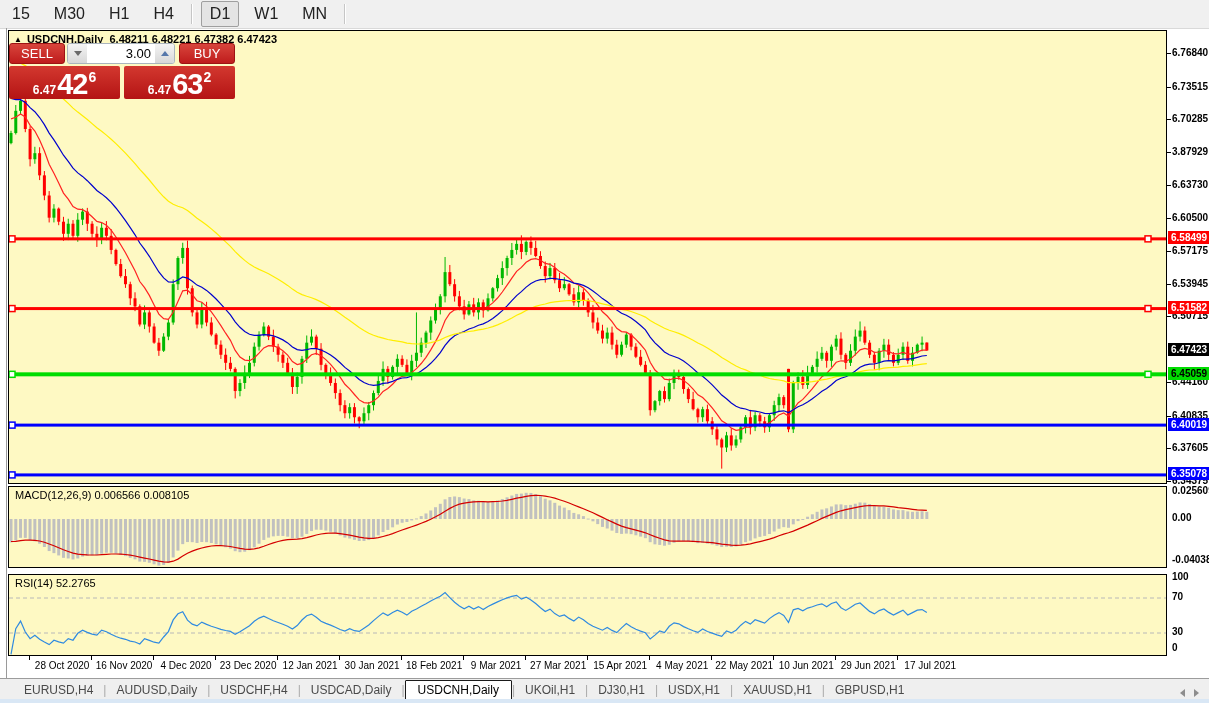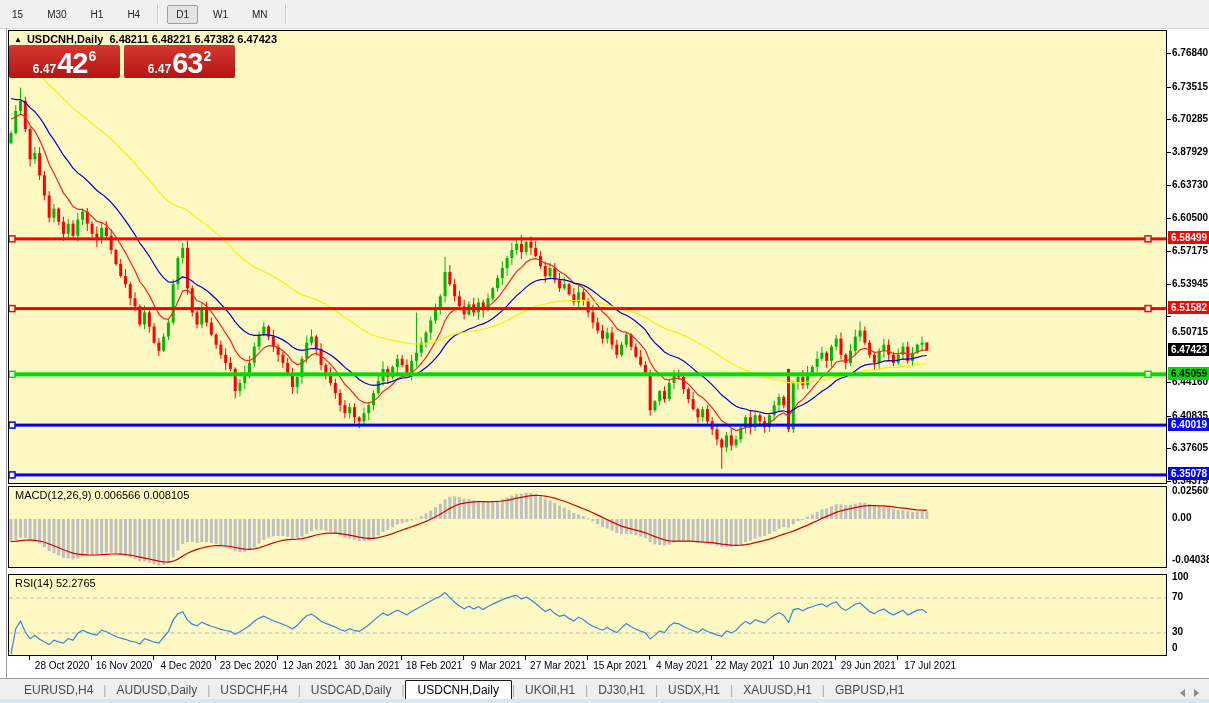--- a/index.html
+++ b/index.html
@@ -1,21 +1,21 @@
 <!DOCTYPE html>
 <html><head>
 <meta charset="utf-8">
 <style>
   html,body{margin:0;padding:0;}
   body{width:1209px;height:703px;overflow:hidden;background:#fff;
        font-family:"Liberation Sans",sans-serif;position:relative;}
   
   #toolbar{position:absolute;left:0;top:0;width:1209px;height:28px;background:#f0f0f0;
            border-bottom:1px solid #d9d9d9;display:flex;align-items:center;}
-  .tf-btn{font-size:10px;color:#222;padding:3px 8px;margin:0 3px;border:1px solid transparent;
+  .tf-btn{font-size:16px;color:#222;padding:3px 8px;margin:0 3px;border:1px solid transparent;
           border-radius:2px;white-space:nowrap;cursor:default;}
   .tf-btn.active{background:#e4e4e4;border:1px solid #9f9f9f;}
   .tf-sep{width:1px;height:20px;background:#c6c6c6;border-right:1px solid #fff;margin:0 5px;}
   
   #win-left{position:absolute;left:6px;top:28px;width:1px;height:650px;background:#9a9a9a;}
   .pane{position:absolute;left:8px;width:1159px;background:#fef9c3;border:1px solid #000;box-sizing:border-box;overflow:hidden;}
   #pane-main{top:30px;height:454px;}
   #pane-macd{top:486px;height:82px;}
   #pane-rsi{top:574px;height:82px;padding-left:21px;}
   .pane svg{position:absolute;left:0;top:0;}
@@ -481,20 +481,33 @@
       <rect x="0" y="391.1188589999995" width="6" height="6" fill="#fff" stroke="#0000ff" stroke-width="1.5"></rect>
       <rect x="0" y="442.4191979999994" width="1157" height="3" fill="#0000ff"></rect>
       <rect x="0" y="440.9191979999994" width="6" height="6" fill="#fff" stroke="#0000ff" stroke-width="1.5"></rect>
     </svg>
 </div>
 <div id="chart-title">
   <span class="tri">▲</span><span>USDCNH,Daily</span>&nbsp;&nbsp;<span>6.48211 6.48221 6.47382 6.47423</span>
 </div>
 
 <div id="ocd">
+  <div class="row1">
+    <div class="oc-btn" id="sell-btn">SELL</div>
+    <div id="lot-box">
+      <div class="lot-step">
+          <span class="t-dn"></span>
+        </div>
+      <input id="lot-input" value="3.00" style="">
+      <div class="lot-step">
+          <span class="t-up"></span>
+        </div>
+    </div>
+    <div class="oc-btn" id="buy-btn">BUY</div>
+  </div>
   <div class="row2">
     <div class="qpanel">
       <span class="q-small">6.47</span>
         <span class="q-big">42</span>
         <span class="q-sup">6</span>
     </div>
     <div class="qpanel">
       <span class="q-small">6.47</span>
         <span class="q-big">63</span>
         <span class="q-sup">2</span>
@@ -722,21 +735,21 @@
     <div class="ax-label" style="top: 145.623px;">3.87929</div>
     <div class="ax-tick" style="top: 185.136px;"></div>
     <div class="ax-label" style="top: 179.136px;">6.63730</div>
     <div class="ax-tick" style="top: 217.691px;"></div>
     <div class="ax-label" style="top: 211.691px;">6.60500</div>
     <div class="ax-tick" style="top: 251.204px;"></div>
     <div class="ax-label" style="top: 245.204px;">6.57175</div>
     <div class="ax-tick" style="top: 283.759px;"></div>
     <div class="ax-label" style="top: 277.759px;">6.53945</div>
     <div class="ax-tick" style="top: 316.314px;"></div>
-    <div class="ax-label" style="top: 310.314px; margin-top: 16px;">6.50715</div>
+    <div class="ax-label" style="top: 310.314px;">6.50715</div>
     <div class="ax-tick" style="top: 382.382px;"></div>
     <div class="ax-label" style="top: 376.382px;">6.44160</div>
     <div class="ax-tick" style="top: 415.894px;"></div>
     <div class="ax-label" style="top: 409.894px;">6.40835</div>
     <div class="ax-tick" style="top: 448.45px;"></div>
     <div class="ax-label" style="top: 442.45px;">6.37605</div>
     <div class="ax-tick" style="top: 481.005px;"></div>
     <div class="ax-label" style="top: 475.005px;">6.34375</div>
     <div class="ax-badge" style="top: 231.359px; background: rgb(255, 0, 0); color: rgb(255, 255, 255);">6.58499</div>
     <div class="ax-badge" style="top: 301.075px; background: rgb(255, 0, 0); color: rgb(255, 255, 255);">6.51582</div>

